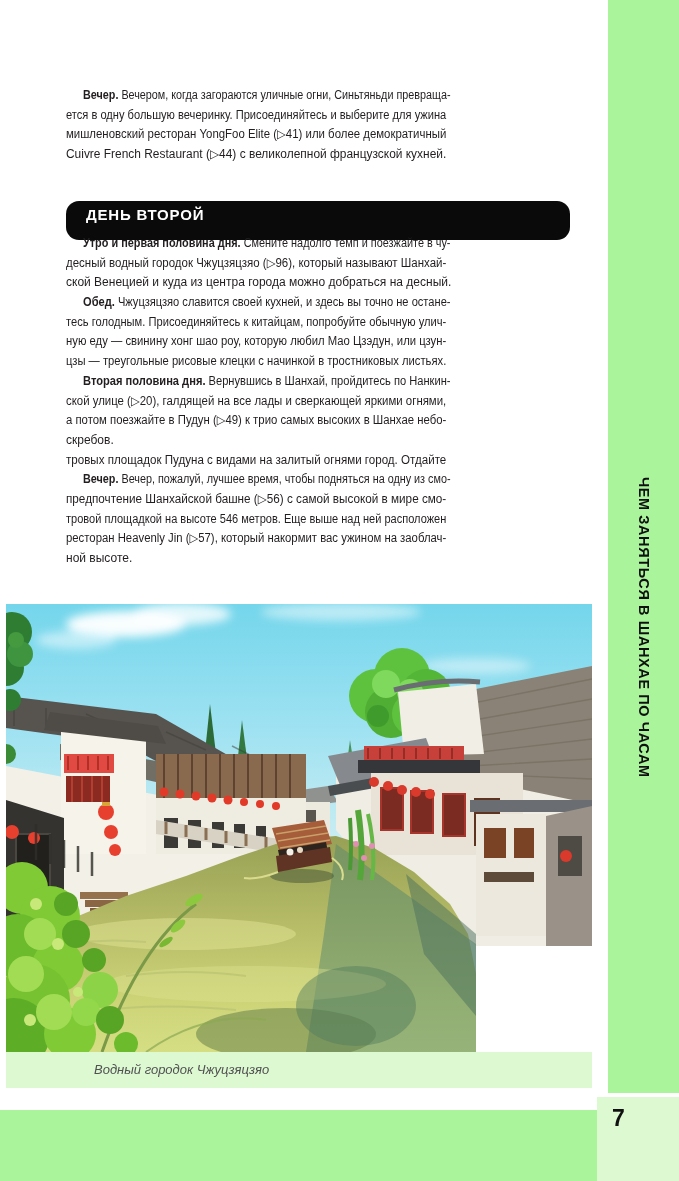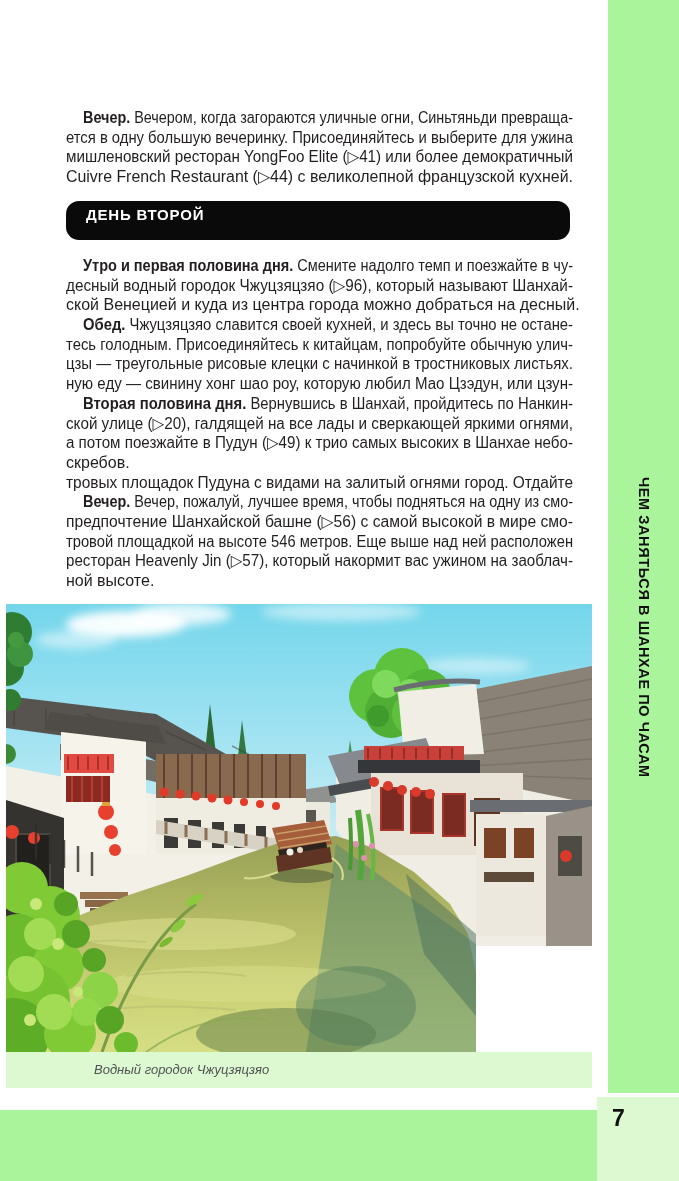--- a/index.html
+++ b/index.html
@@ -6,21 +6,21 @@
   body{
     width:679px;height:1181px;position:relative;background:#ffffff;
     font-family:"Liberation Sans","DejaVu Sans",sans-serif;
     color:var(--body-text,#221e1f);
     -webkit-font-smoothing:antialiased;
     overflow:hidden;
   }
   .abs{position:absolute;}
 
   
-  .textblock{left:66px;width:507px;font-size:16px;margin-top:22px;}
+  .textblock{left:66px;width:507px;font-size:12px;}
   .line{height:19.7px;line-height:19.7px;white-space:nowrap;}
   .line-inner{display:inline-block;white-space:nowrap;transform-origin:0 50%;}
   .line.indent .line-inner{margin-left:17px;}
   .line b{font-weight:700;}
 
   
   .section-bar{
     left:66px;top:201px;width:504px;height:39px;background:var(--bar-bg,#0a0a0a);
     border-radius:13px;
   }
@@ -66,22 +66,22 @@
 <div class="abs section-bar">
   <span>ДЕНЬ ВТОРОЙ</span>
 </div>
 
 <div class="abs textblock" style="top:234px;" id="para-main">
     <div class="line indent"><span class="line-inner" style="transform: scaleX(0.906856);"><b>Утро и первая половина дня.</b> Смените надолго темп и поезжайте в чу-</span></div>
     <div class="line"><span class="line-inner" style="transform: scaleX(0.956858);">десный водный городок Чжуцзяцзяо (▷96), который называют Шанхай-</span></div>
     <div class="line last"><span class="line-inner" style="transform: scaleX(1);">ской Венецией и куда из центра города можно добраться на десный.</span></div>
     <div class="line indent"><span class="line-inner" style="transform: scaleX(0.925347);"><b>Обед.</b> Чжуцзяцзяо славится своей кухней, и здесь вы точно не остане-</span></div>
     <div class="line"><span class="line-inner" style="transform: scaleX(0.927987);">тесь голодным. Присоединяйтесь к китайцам, попробуйте обычную улич-</span></div>
+    <div class="line"><span class="line-inner" style="transform: scaleX(0.941887);">ную еду — свинину хонг шао роу, которую любил Мао Цзэдун, или цзун-</span></div>
     <div class="line last"><span class="line-inner" style="transform: scaleX(0.934724);">цзы — треугольные рисовые клецки с начинкой в тростниковых листьях.</span></div>
-    <div class="line"><span class="line-inner" style="transform: scaleX(0.941887);">ную еду — свинину хонг шао роу, которую любил Мао Цзэдун, или цзун-</span></div>
     <div class="line indent"><span class="line-inner" style="transform: scaleX(0.92655);"><b>Вторая половина дня.</b> Вернувшись в Шанхай, пройдитесь по Нанкин-</span></div>
     <div class="line"><span class="line-inner" style="transform: scaleX(0.950829);">ской улице (▷20), галдящей на все лады и сверкающей яркими огнями,</span></div>
     <div class="line"><span class="line-inner" style="transform: scaleX(0.946116);">а потом поезжайте в Пудун (▷49) к трио самых высоких в Шанхае небо-</span></div>
     <div class="line last"><span class="line-inner" style="transform: scaleX(1);">скребов.</span></div>
     <div class="line"><span class="line-inner" style="transform: scaleX(0.964968);">тровых площадок Пудуна с видами на залитый огнями город. Отдайте</span></div>
     <div class="line indent"><span class="line-inner" style="transform: scaleX(0.900192);"><b>Вечер.</b> Вечер, пожалуй, лучшее время, чтобы подняться на одну из смо-</span></div>
     <div class="line"><span class="line-inner" style="transform: scaleX(0.976673);">предпочтение Шанхайской башне (▷56) с самой высокой в мире смо-</span></div>
     <div class="line"><span class="line-inner" style="transform: scaleX(0.919181);">тровой площадкой на высоте 546 метров. Еще выше над ней расположен</span></div>
     <div class="line"><span class="line-inner" style="transform: scaleX(0.944904);">ресторан Heavenly Jin (▷57), который накормит вас ужином на заоблач-</span></div>
     <div class="line last"><span class="line-inner" style="transform: scaleX(1);">ной высоте.</span></div>

